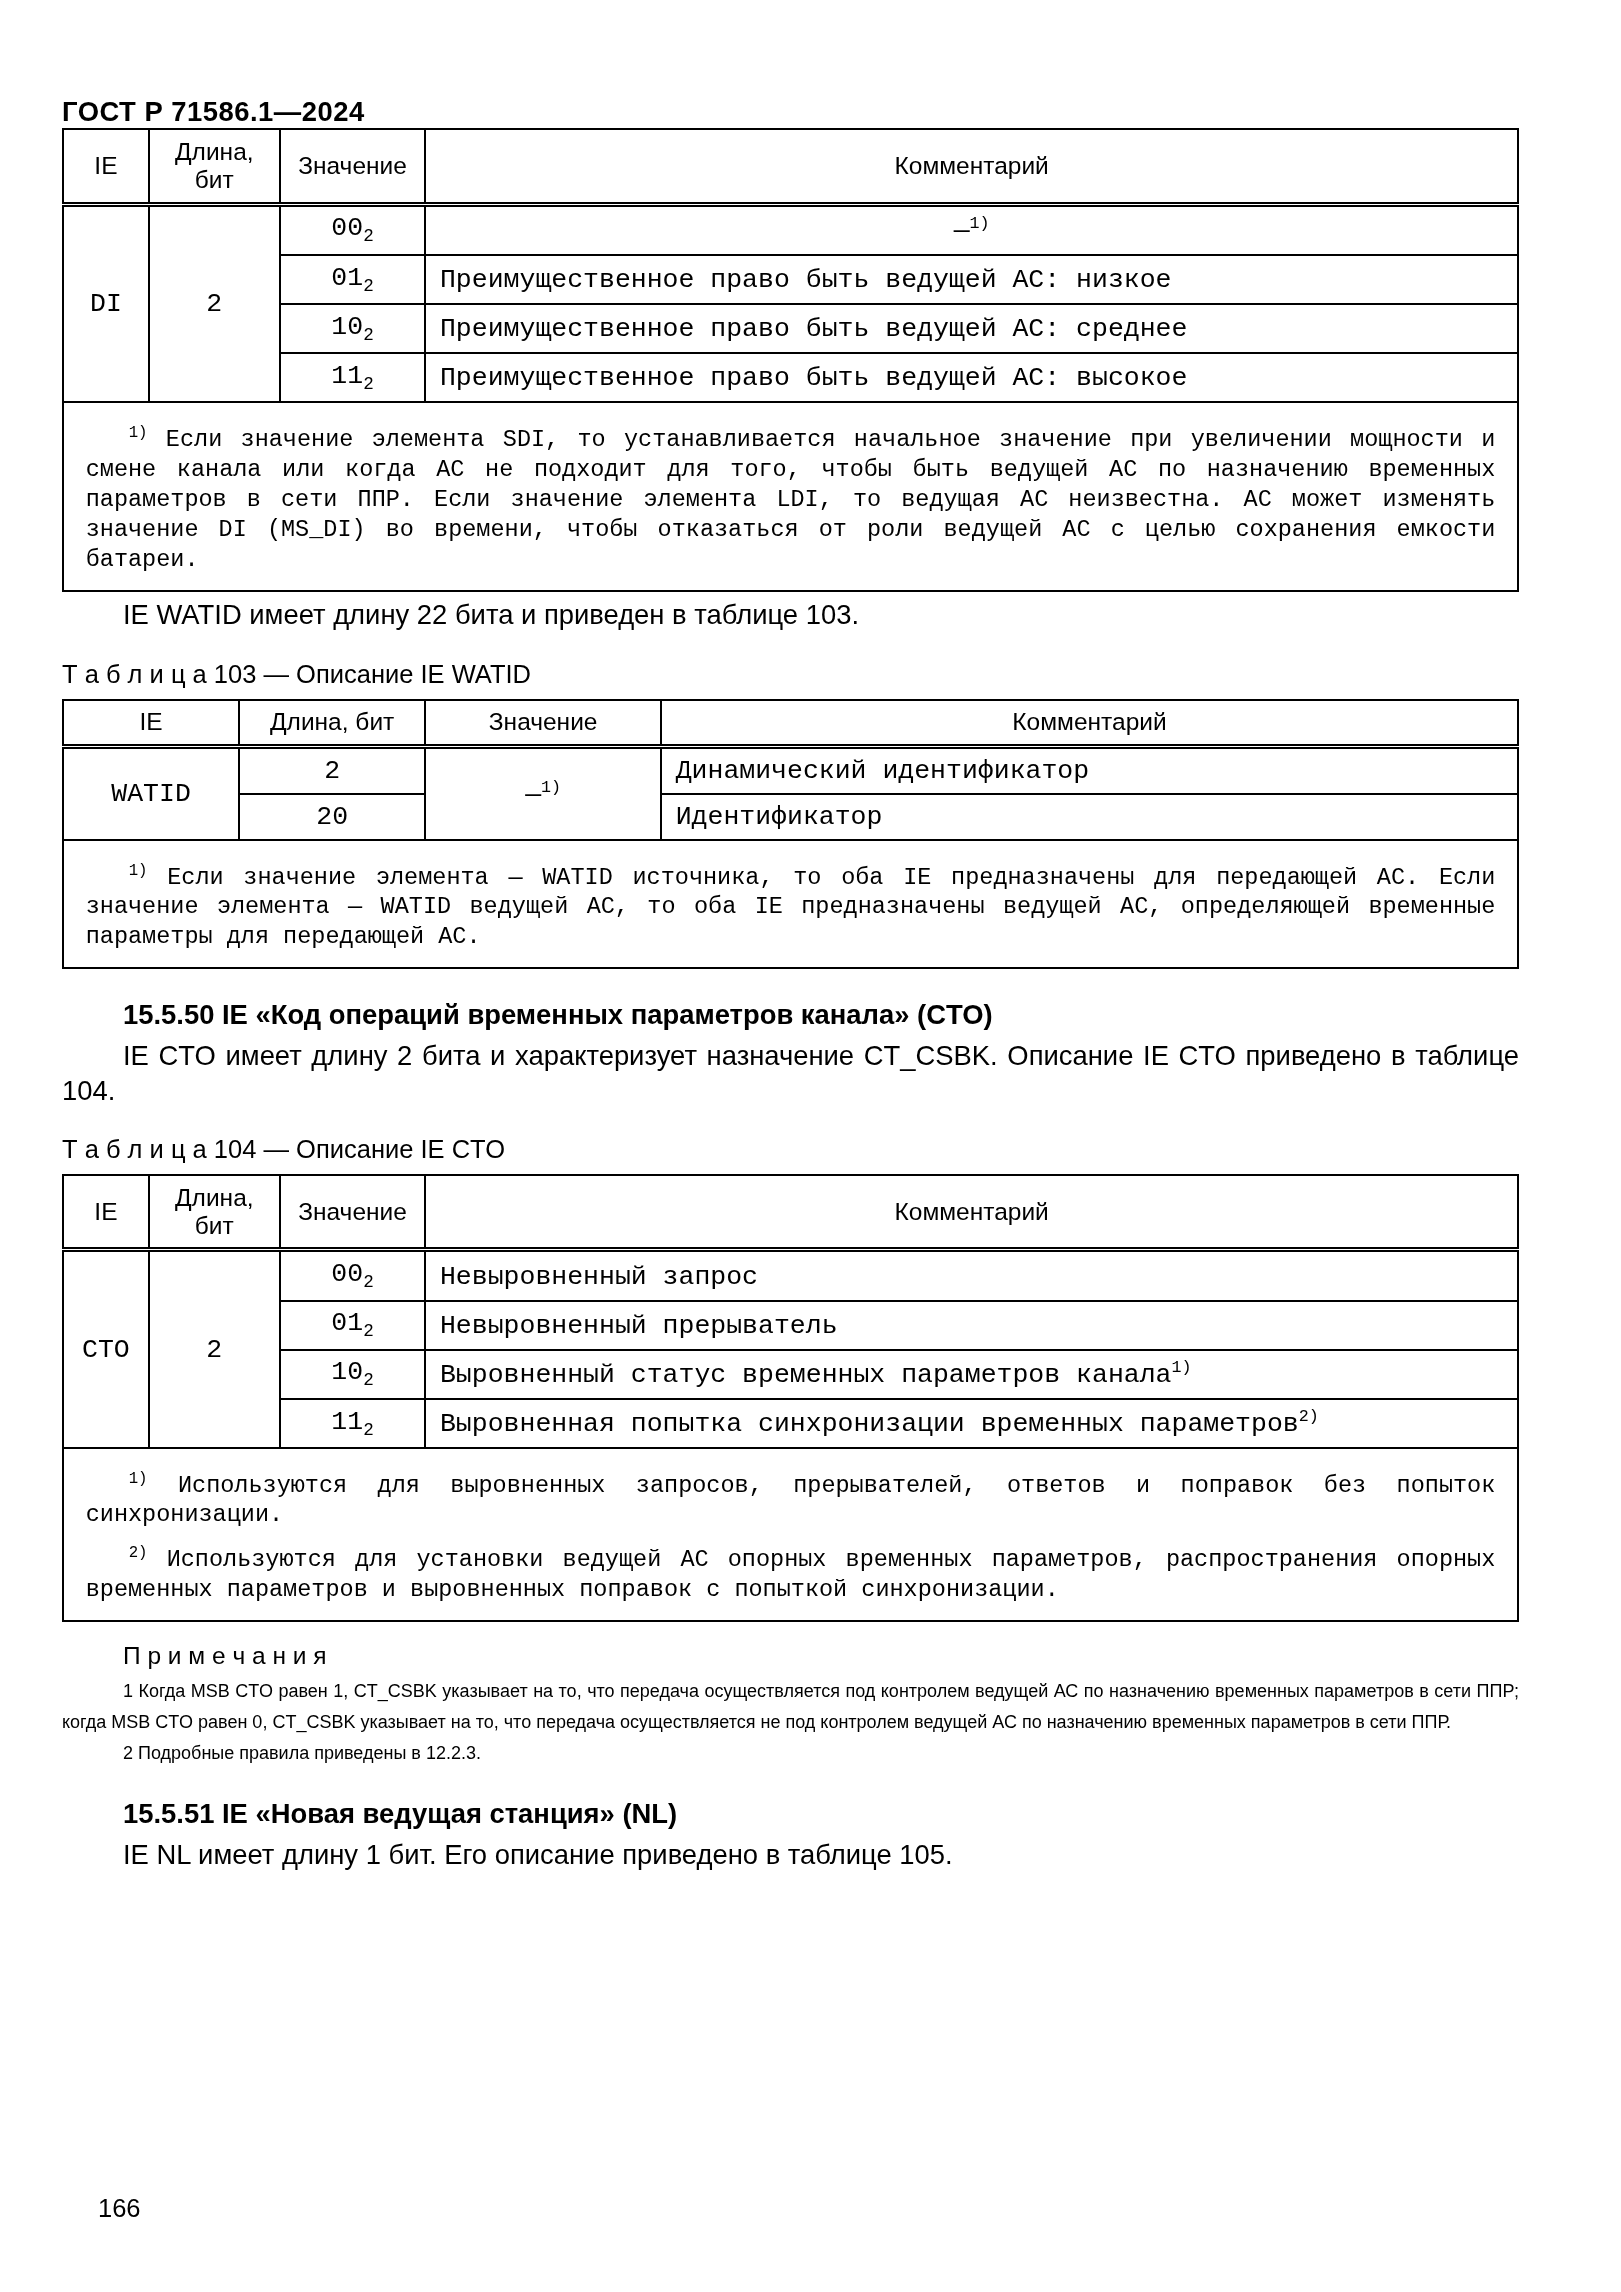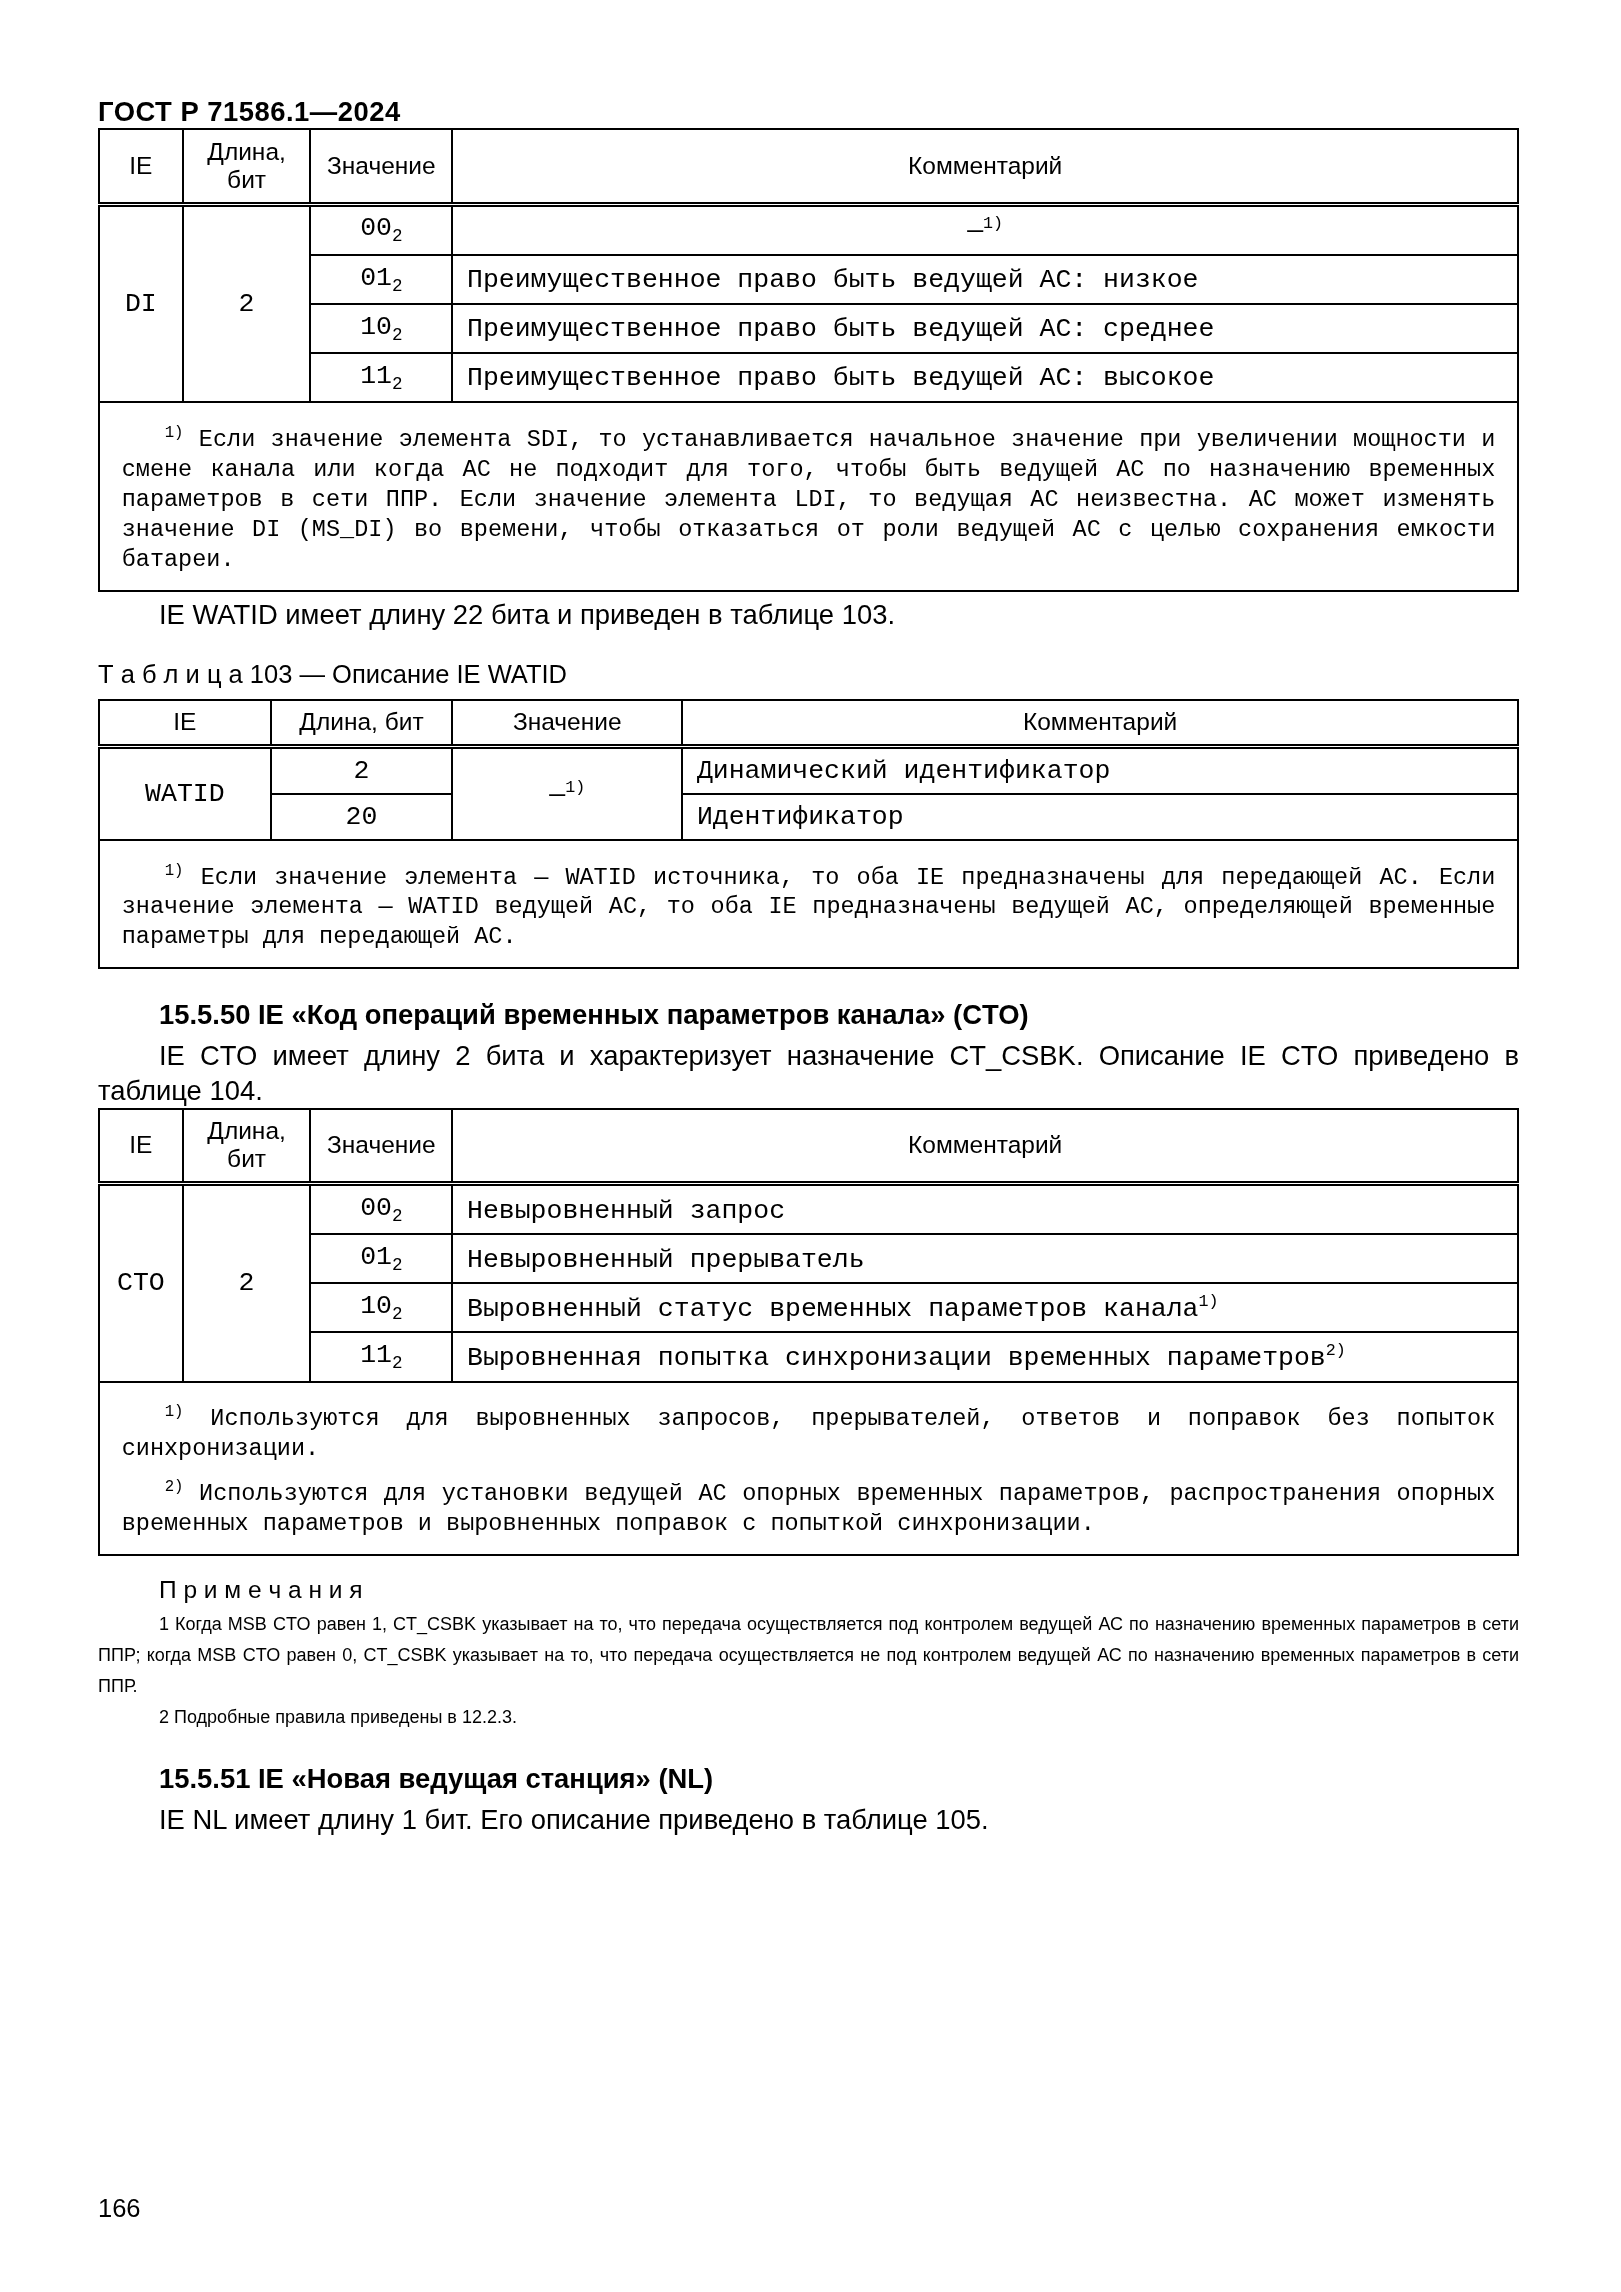--- a/index.html
+++ b/index.html
@@ -4,21 +4,21 @@
 <style>
   * { box-sizing: border-box; }
   html, body { margin: 0; padding: 0; background: #ffffff; }
   body { font-family: "Liberation Sans", sans-serif; color: #000; }
 
   .page {
     position: relative;
     width: 1621px;
     height: 2293px;
     background: #ffffff;
-    padding: 96px 102px 0 98px;
+    padding: 96px 102px 0 62px;
     overflow: hidden;
   }
 
   .doc-header {
     font-size: 27.4px;
     font-weight: bold;
     letter-spacing: 0.5px;
   }
 
   .caption {
@@ -191,20 +191,21 @@
         <td class="t-foot" colspan="4">
           <p class="fnote"><sup>1)</sup> <span>Если значение элемента — WATID источника, то оба IE предназначены для передающей АС. Если значение элемента — WATID ведущей АС, то оба IE предназначены ведущей АС, определяющей временные параметры для передающей АС.</span></p>
         </td>
       </tr>
     </tbody>
   </table>
 
   <h3 class="sec">15.5.50 IE «Код операций временных параметров канала» (CTO)</h3>
   <p class="body-p">IE CTO имеет длину 2 бита и характеризует назначение CT_CSBK. Описание IE CTO приведено в таблице 104.</p>
 
+  <p class="caption">Т а б л и ц а 104 — Описание IE CTO</p>
   <table class="gost t-narrow">
     <colgroup>
         <col class="ci">
         <col class="cl">
         <col class="cv">
         <col class="cc">
       </colgroup>
     <thead>
       <tr>
         <th>IE</th>

